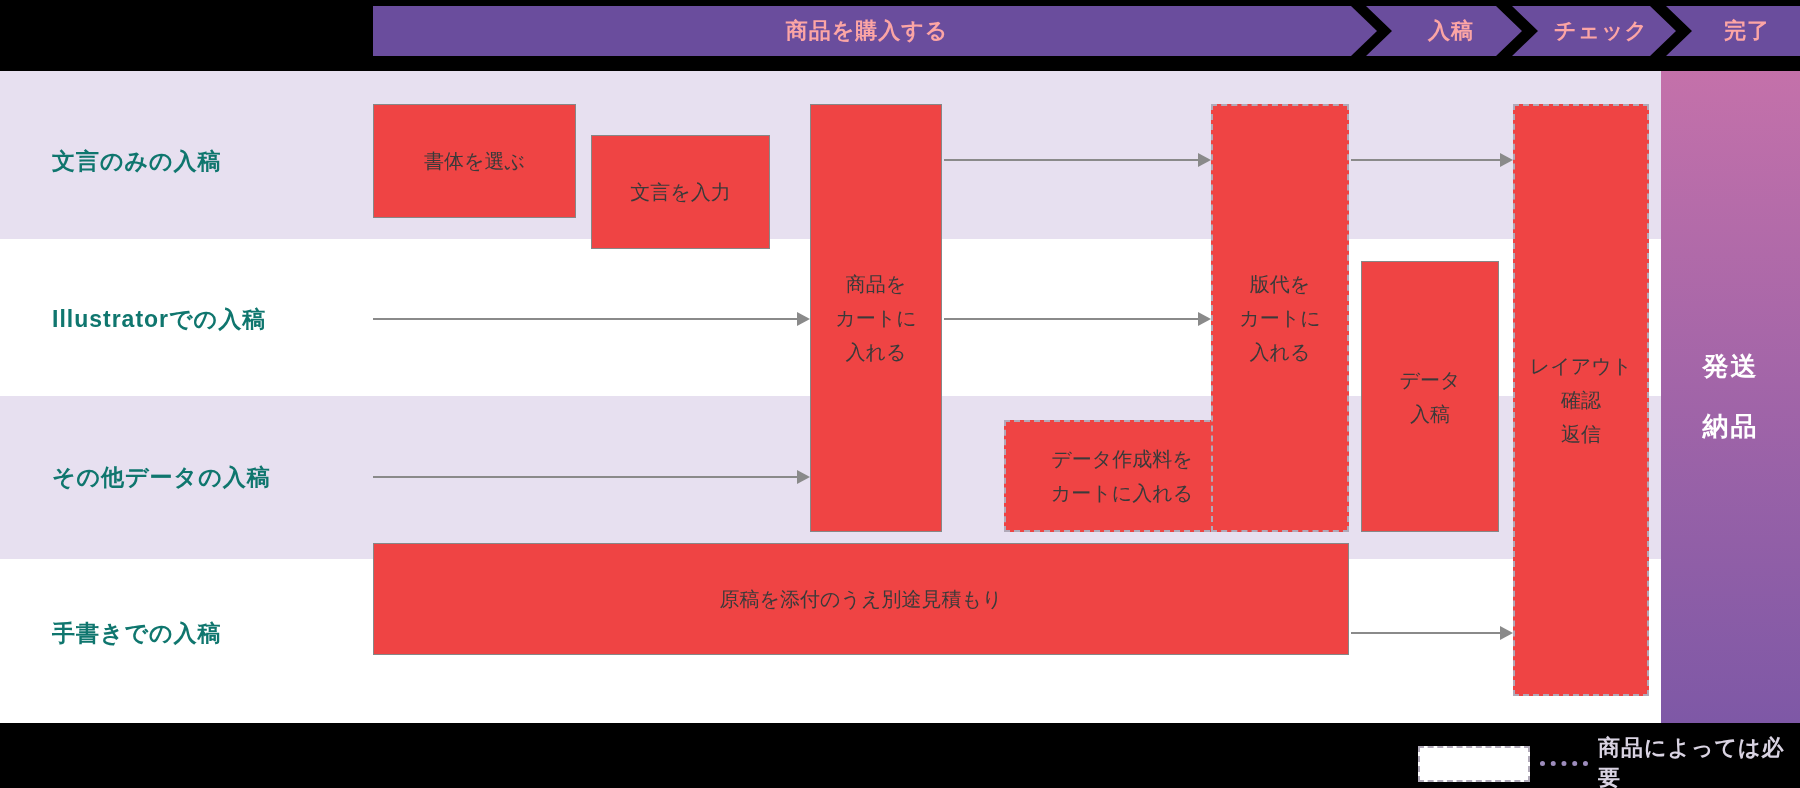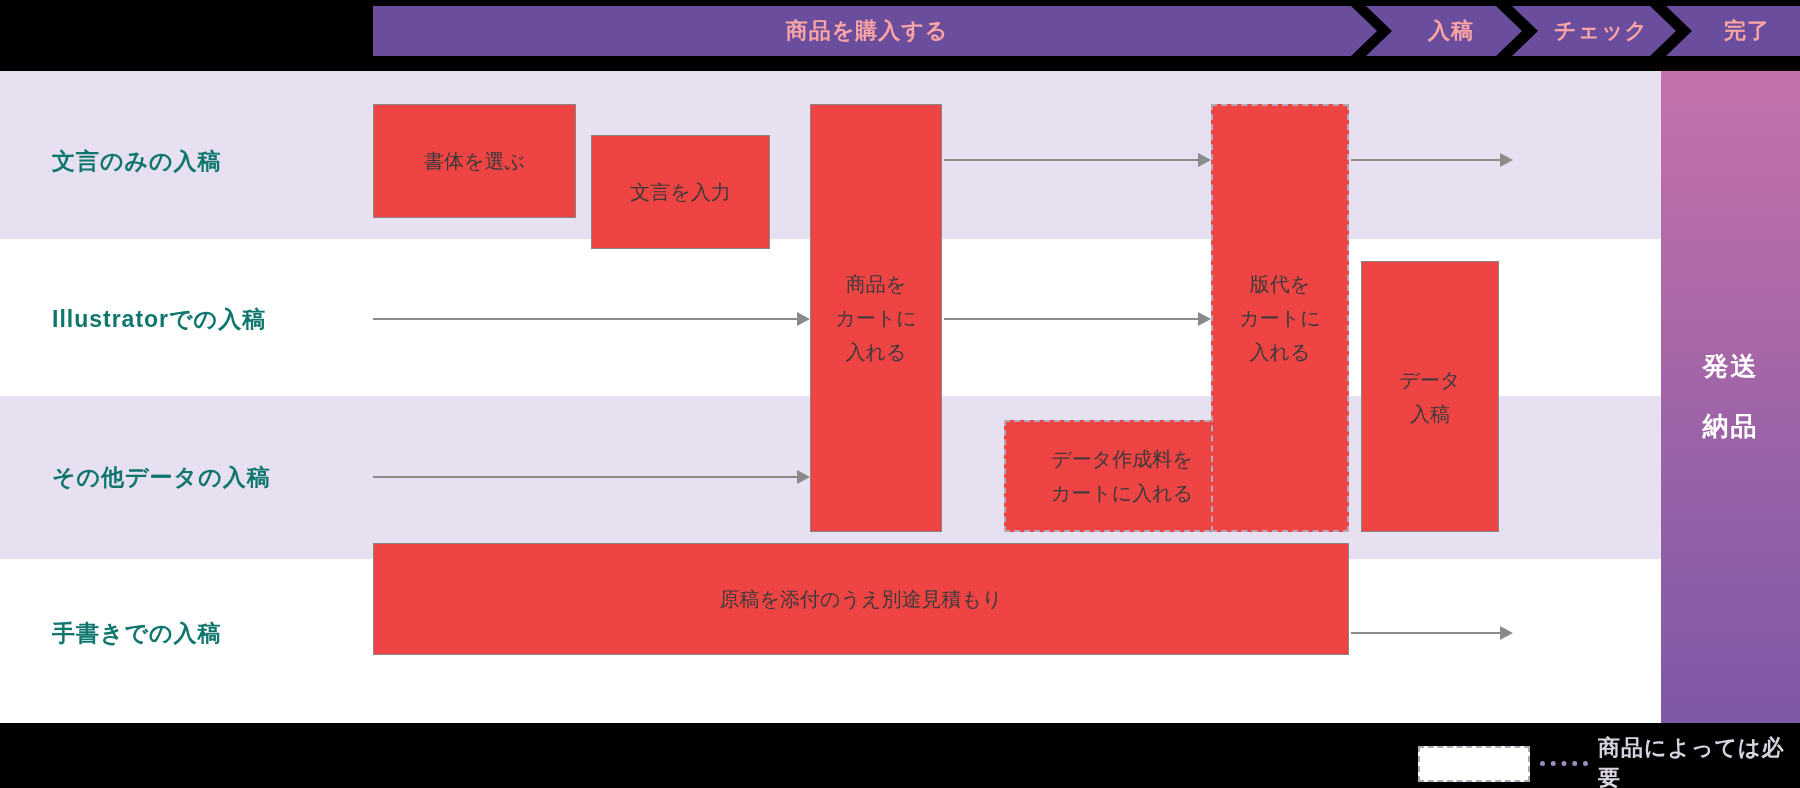--- a/index.html
+++ b/index.html
@@ -110,20 +110,23 @@
   <div class="box b-product">商品を
 カートに
 入れる</div>
   <div class="box dashed b-datafee">データ作成料を
 カートに入れる</div>
   <div class="box dashed b-platefee">版代を
 カートに
 入れる</div>
   <div class="box b-datasub">データ
 入稿</div>
+  <div class="box dashed b-layout">レイアウト
+確認
+返信</div>
   <div class="box b-handwritten">原稿を添付のうえ別途見積もり</div>
 
   <div class="b-shipping">発送
 納品</div>
 
   <div class="bottombar"></div>
   <div class="legend-box"></div>
   <div class="legend-dots"></div>
   <div class="legend-text">商品によっては必要</div>
 

